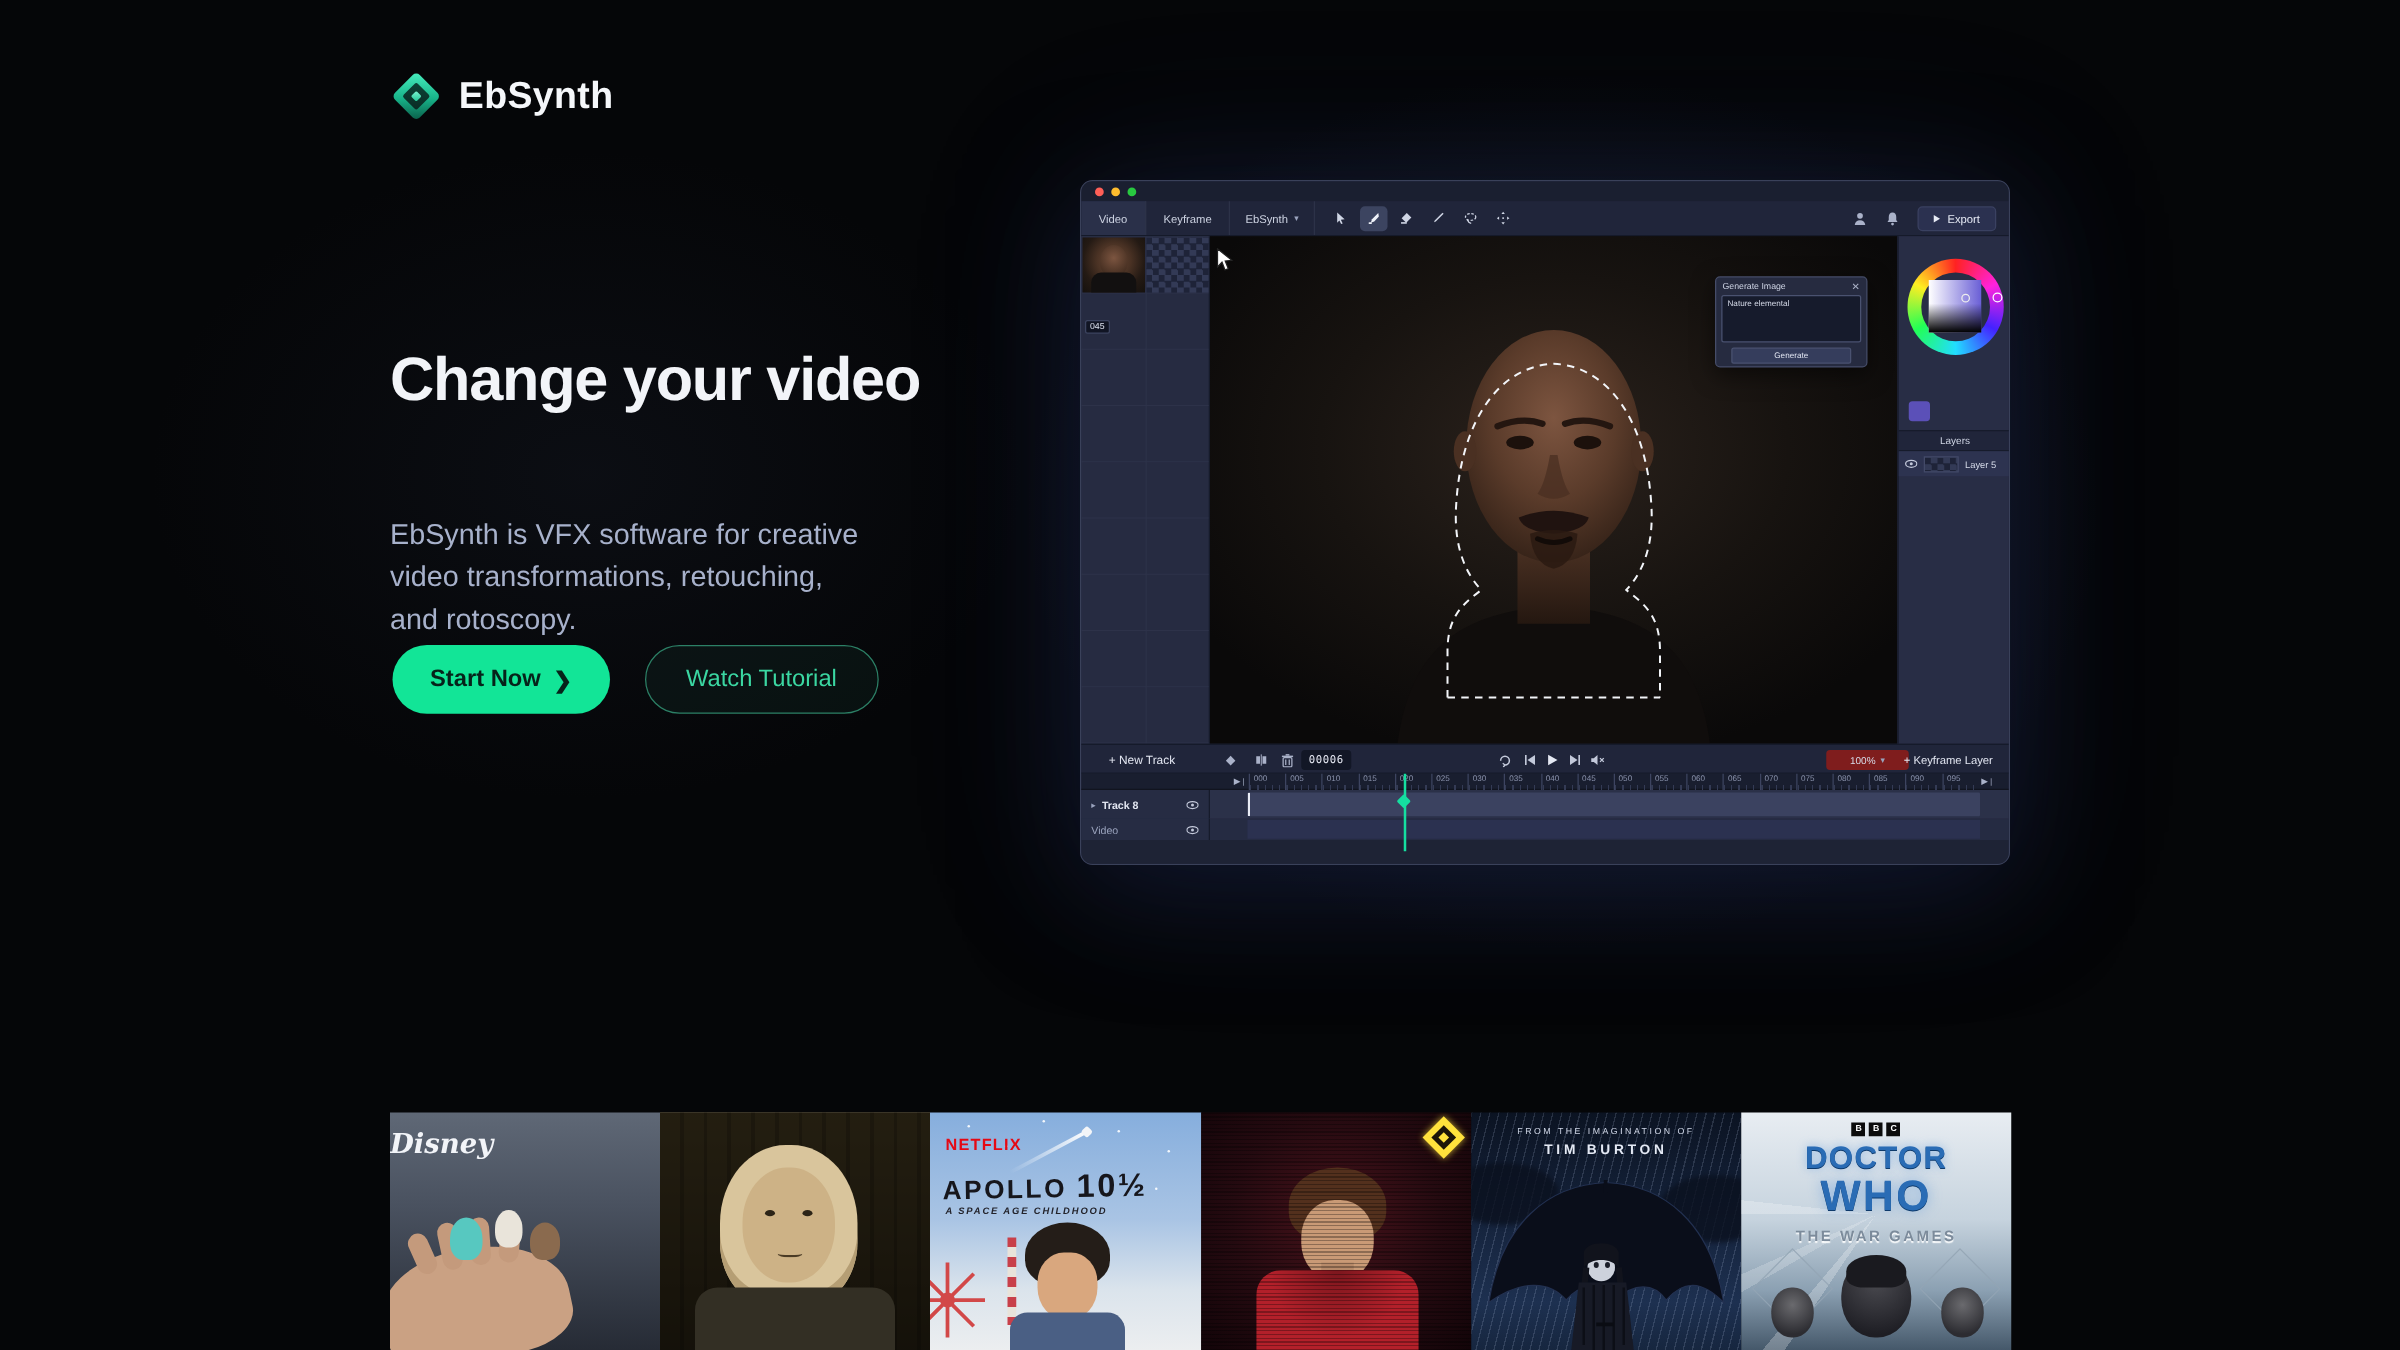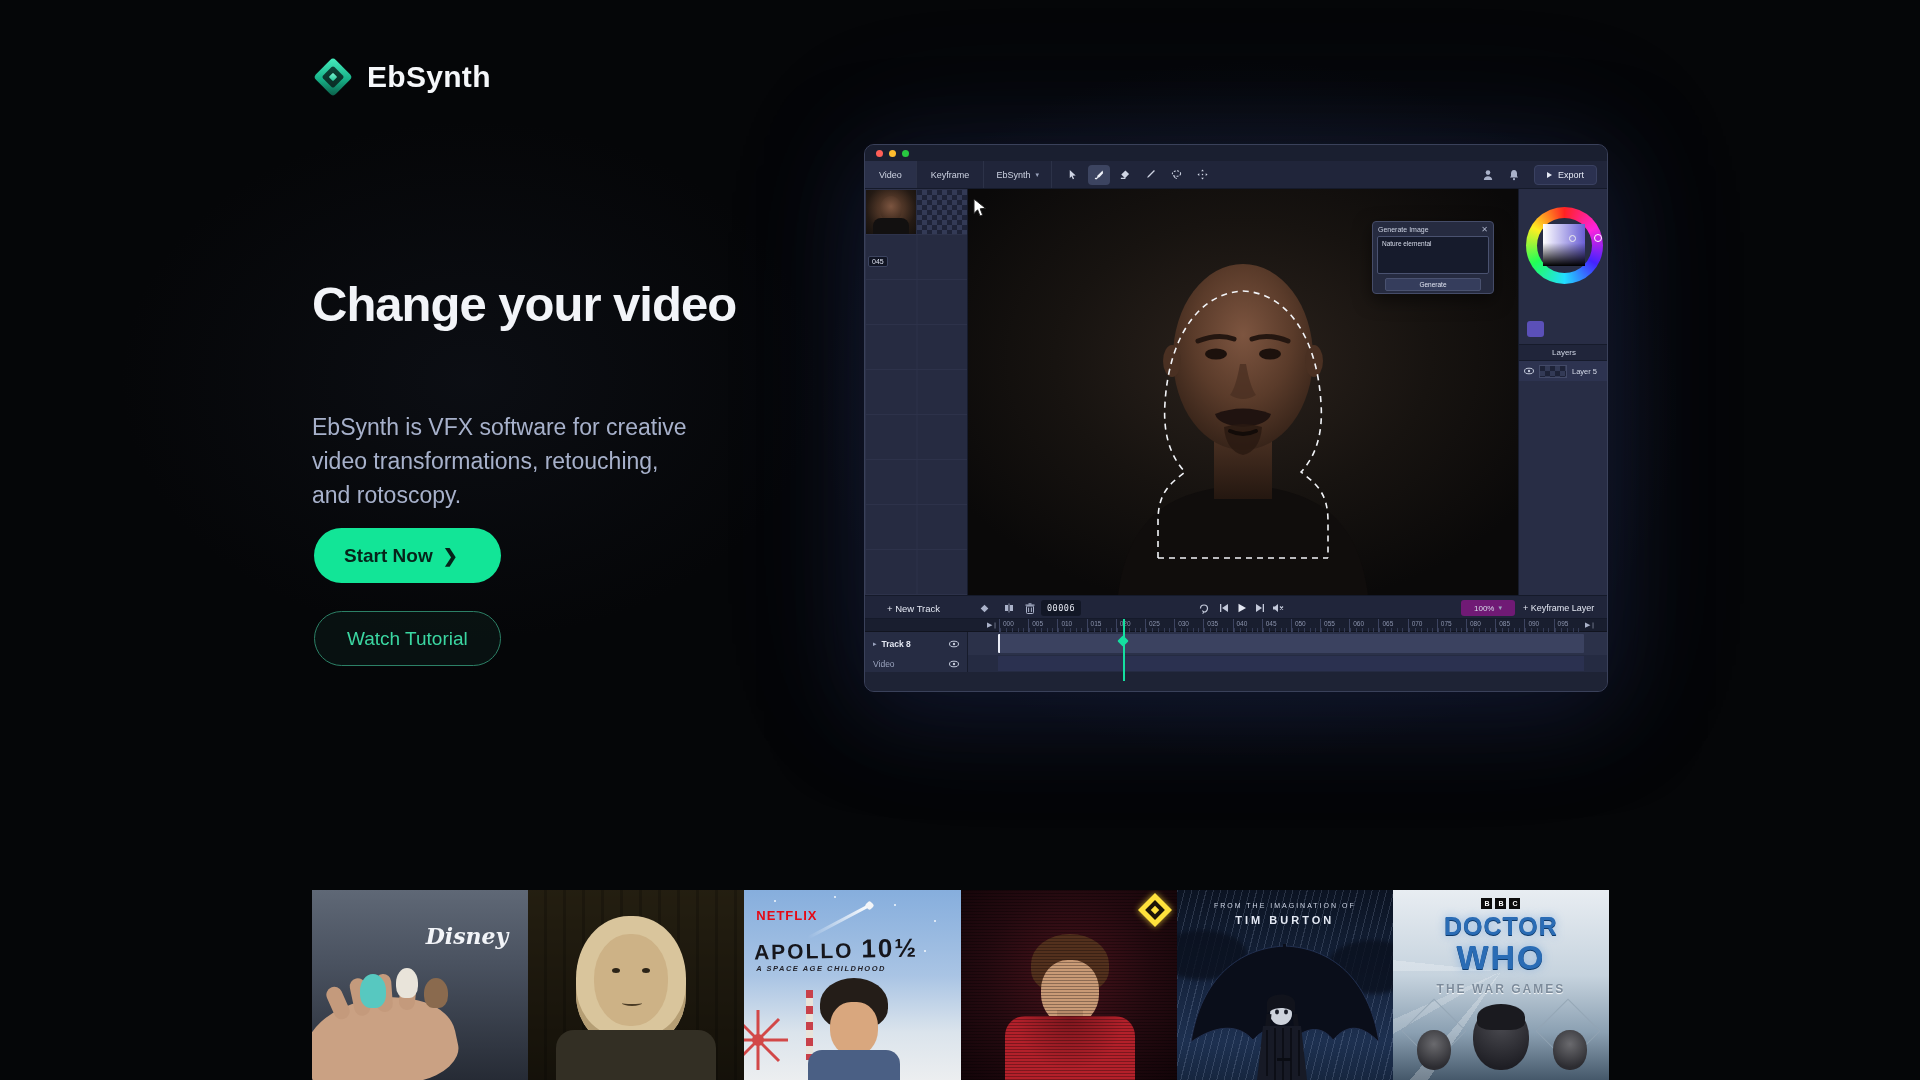--- a/index.html
+++ b/index.html
@@ -30,21 +30,21 @@
     background:linear-gradient(135deg,#0c4437,#0a2b24); border-radius:2px; }
   .logo-diamond .d3 { position:absolute; left:18px; top:18px; width:6px; height:6px; transform:rotate(45deg);
     background:linear-gradient(135deg,#7df5d2,#21c496); border-radius:1px; }
   .logo-text { font-size:30px; font-weight:700; color:#f5f7fa; letter-spacing:.3px; }
 
   .hero-title { position:absolute; left:312px; top:275px; font-size:49px; line-height:58px;
     font-weight:800; letter-spacing:-1px; color:#f2f4f8; }
   .hero-sub { position:absolute; left:312px; top:410px; width:390px; font-size:23px; line-height:34px;
     font-weight:400; color:#a7b1cb; }
 
-  .btn-row { position:absolute; left:314px; top:528px; display:flex; gap:28px;flex-direction:column; }
+  .btn-row { position:absolute; left:314px; top:516px; display:flex; gap:28px; }
   .btn-start { display:flex; align-items:center; gap:10px; height:55px; padding:0 30px;
     background:#12e597; border:none; border-radius:28px; font-family:inherit;
     font-size:19px; font-weight:600; color:#06231a; cursor:pointer; }
   .btn-start .chev { font-size:18px; font-weight:800; }
   .btn-watch { display:flex; align-items:center; height:55px; padding:0 32px;
     background:rgba(20,52,42,.25); border:1px solid #2c8066; border-radius:28px; font-family:inherit;
     font-size:19px; font-weight:500; color:#3bd7a2; cursor:pointer; }
 
   
   .window { position:absolute; left:864px; top:144px; width:744px; height:548px;
@@ -127,21 +127,21 @@
 
   
   .tl-bar { position:absolute; left:0; top:450px; width:100%; height:24px; background:#20253a;
     border-top:1px solid #151a2a; border-bottom:1px solid #151a2a; display:flex; align-items:center; }
   .new-track { position:absolute; left:22px; top:0; height:24px; display:flex; align-items:center;
     font-size:9.5px; color:#e3e7f2; gap:4px; }
   .tl-ic { position:absolute; top:5px; width:14px; height:14px; display:flex; align-items:center; justify-content:center; color:#aab2c9; }
   .timecode { position:absolute; left:176px; top:4px; width:40px; height:16px; background:#121726;
     border-radius:3px; display:flex; align-items:center; justify-content:center; font-size:8.5px;
     color:#e8ebf5; font-family:"DejaVu Sans Mono", monospace; letter-spacing:.5px; }
-  .zoom-chip { position:absolute; left:596px; top:4px; width:54px; height:16px; background:#701a75; border-radius:3px;
+  .zoom-chip { position:absolute; left:596px; top:4px; width:66px; height:16px; background:#7f1d1d; border-radius:3px;
     display:flex; align-items:center; justify-content:center; gap:4px; font-size:8px; color:#d7dcea; }
   .kf-layer { position:absolute; left:658px; top:0; height:24px; display:flex; align-items:center;
     font-size:9px; color:#e3e7f2; }
 
   
   .ruler { position:absolute; left:0; top:474px; width:100%; height:13px; background:#191e2f;
     border-bottom:1px solid #11141f; }
   .ruler-labels { position:absolute; left:134px; top:0; height:13px; display:flex; }
   .ruler-labels span { width:29.2px; font-size:6.5px; color:#8a92ac; padding:1px 0 0 3px;
     border-left:1px solid #3d4460;
@@ -165,22 +165,22 @@
 
   .playhead { position:absolute; left:258px; top:474px; width:1.5px; height:62px; background:#15dfa0; z-index:4; }
   .ph-diamond { position:absolute; left:253.5px; top:492px; width:8px; height:8px; background:#15dfa0;
     transform:rotate(45deg); border:1px solid #0b male8f6c; border-radius:1px; z-index:5; }
 
   
   .posters { position:absolute; left:312px; top:890px; width:1297px; height:190px; display:flex; }
   .poster { position:relative; width:216.2px; height:190px; overflow:hidden; }
 
   .p-disney { background:linear-gradient(180deg,#5f6876 0%, #49515f 40%, #262b35 100%); }
-  .disney-logo { position:absolute; left:0; top:33px; width:100%; text-align:center;
-    font-family:"DejaVu Serif", serif; font-style:italic; font-weight:700; font-size:22px; color:#f2f4f8;margin-left:47px; }
+  .disney-logo { position:absolute; left:0; top:12px; width:100%; text-align:left;
+    font-family:"DejaVu Serif", serif; font-style:italic; font-weight:700; font-size:22px; color:#f2f4f8; }
   .hand { position:absolute; left:-6px; top:108px; width:150px; height:90px; background:#caa183;
     border-radius:46% 54% 30% 30%; transform:rotate(-12deg); }
   .finger { position:absolute; background:#c49a7c; border-radius:10px; }
   .crit1 { position:absolute; left:48px; top:84px; width:26px; height:34px; background:#57c8c0; border-radius:50% 50% 40% 40%; }
   .crit2 { position:absolute; left:84px; top:78px; width:22px; height:30px; background:#e9e4da; border-radius:50% 50% 40% 40%; }
   .crit3 { position:absolute; left:112px; top:88px; width:24px; height:30px; background:#8a6a4e; border-radius:50% 50% 40% 40%; }
 
   .p-roto { background:repeating-linear-gradient(90deg,#564f3a 0 16px,#453f2e 16px 19px),
     linear-gradient(180deg,#6a6149,#3c372a); background-blend-mode:multiply; }
   .roto-hood { position:absolute; left:48px; top:26px; width:110px; height:130px; background:#d9c59c;

